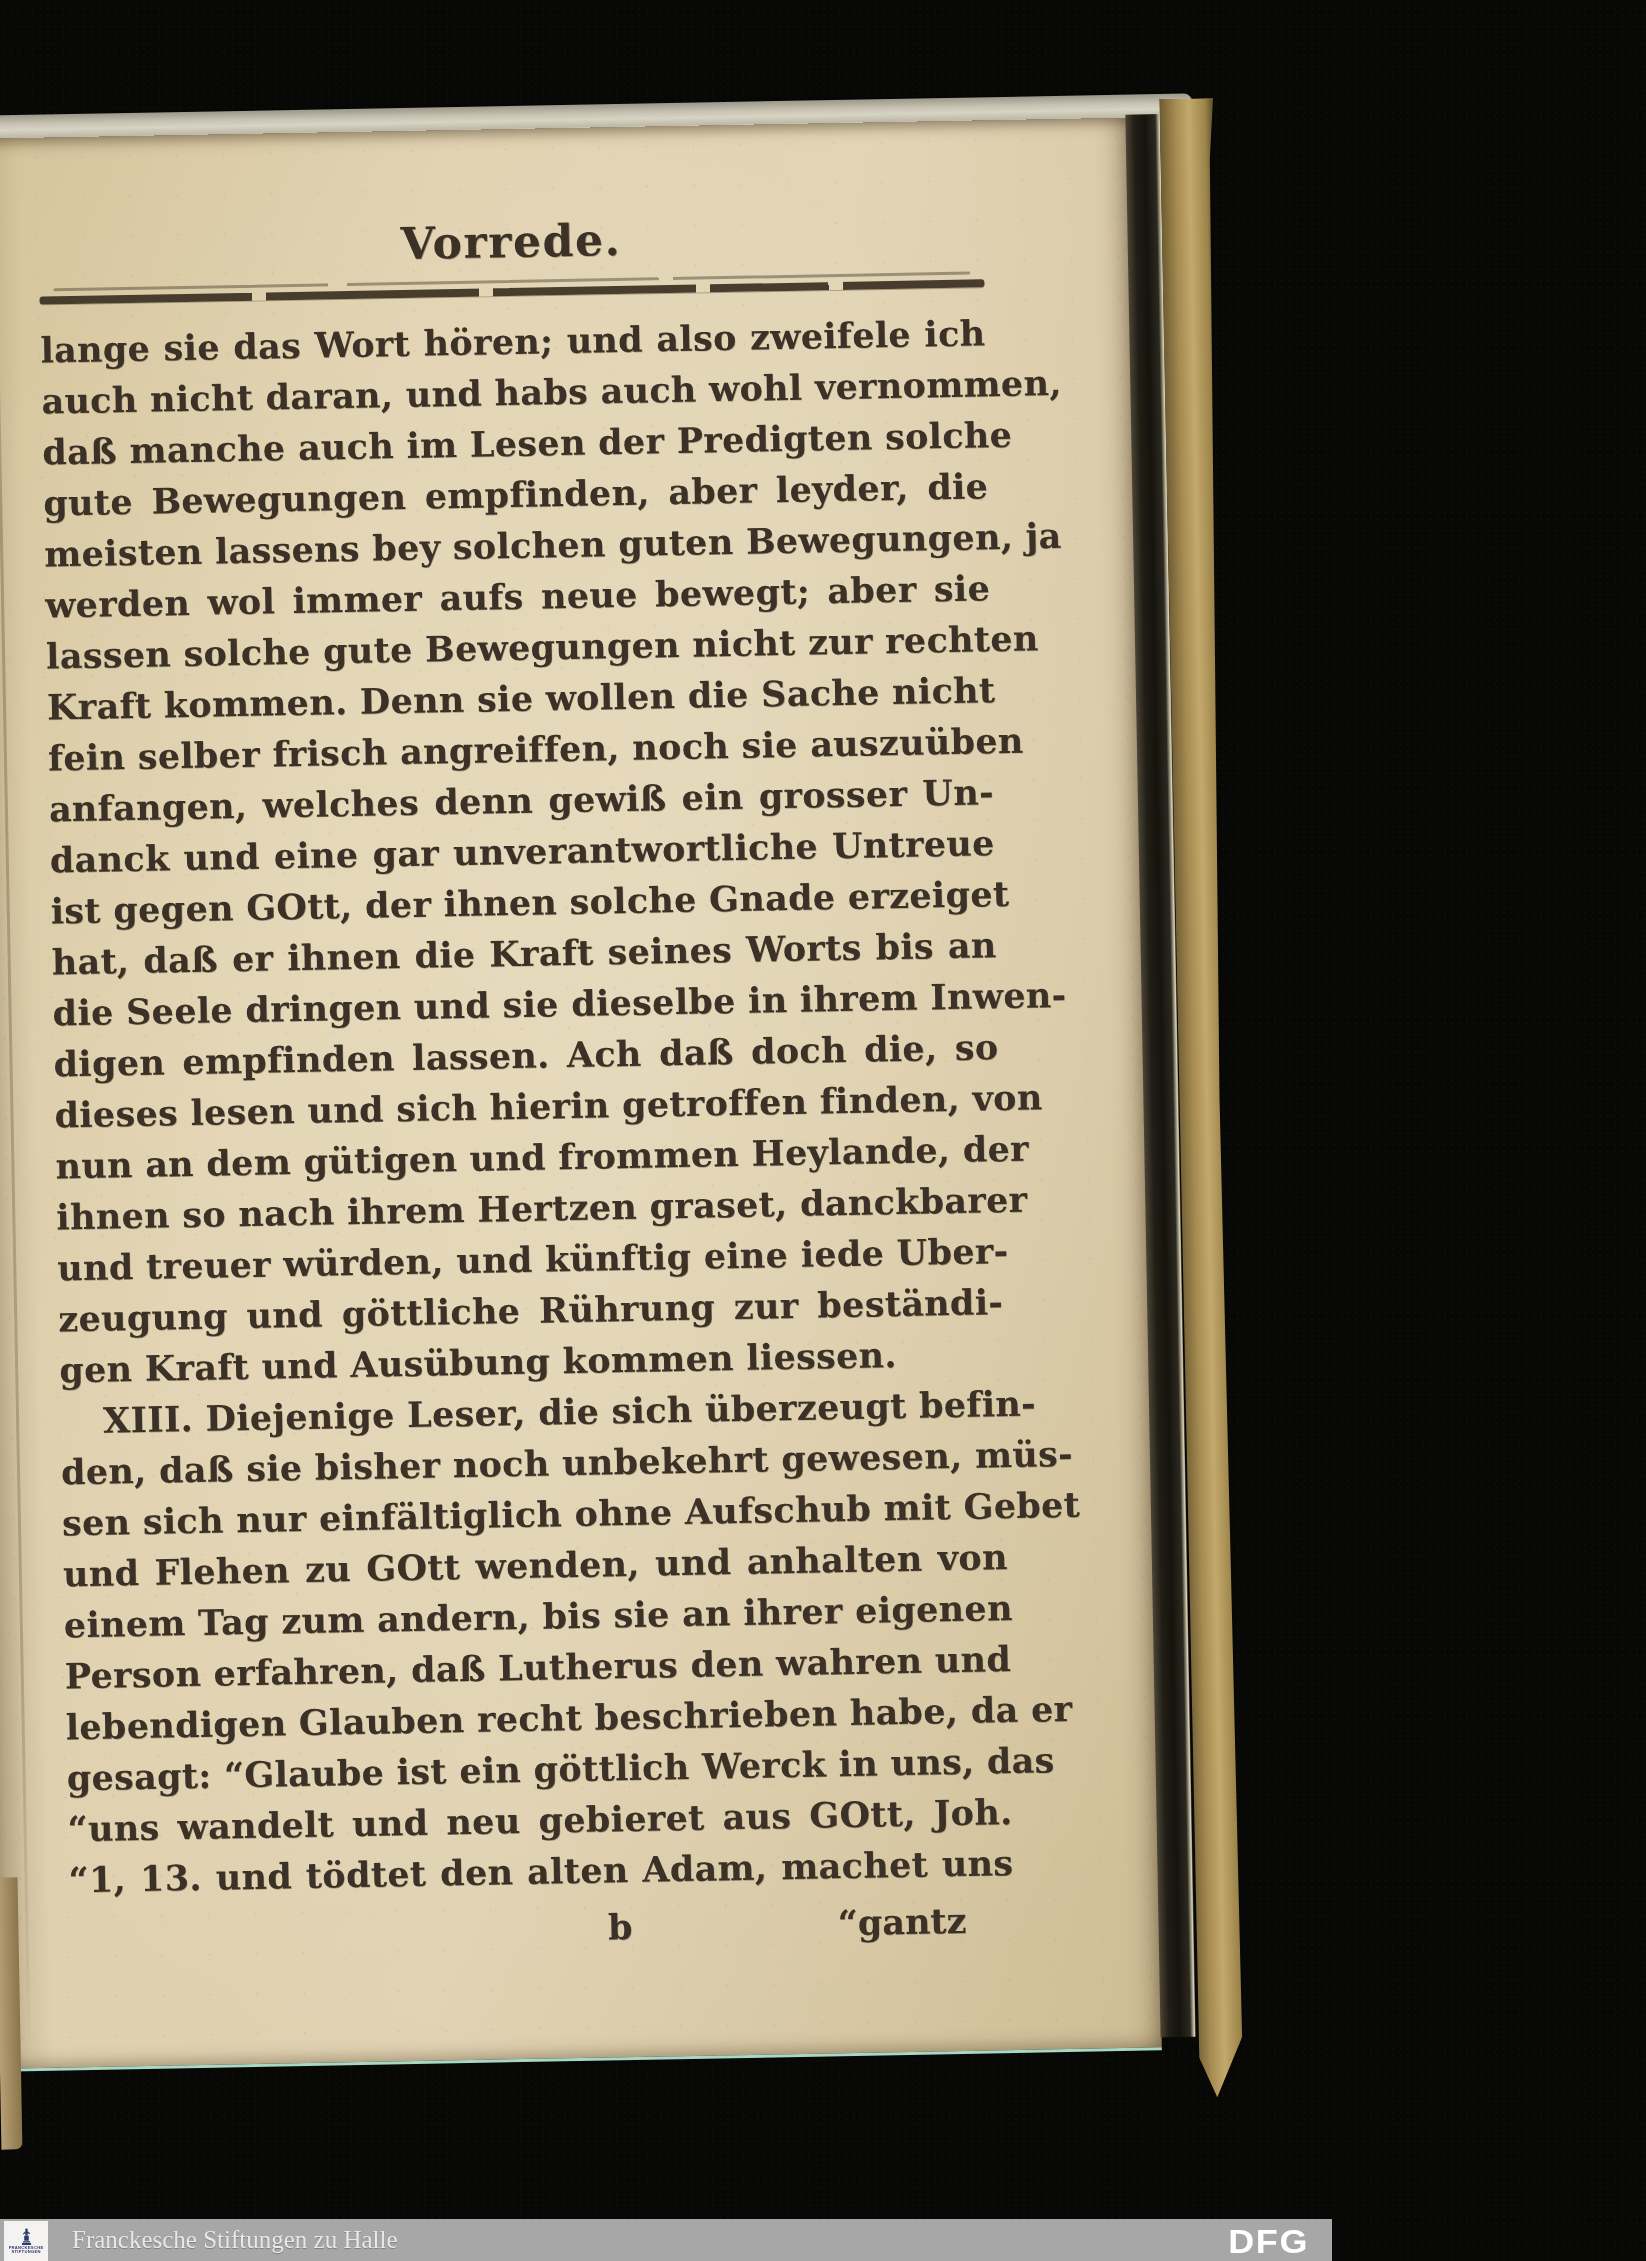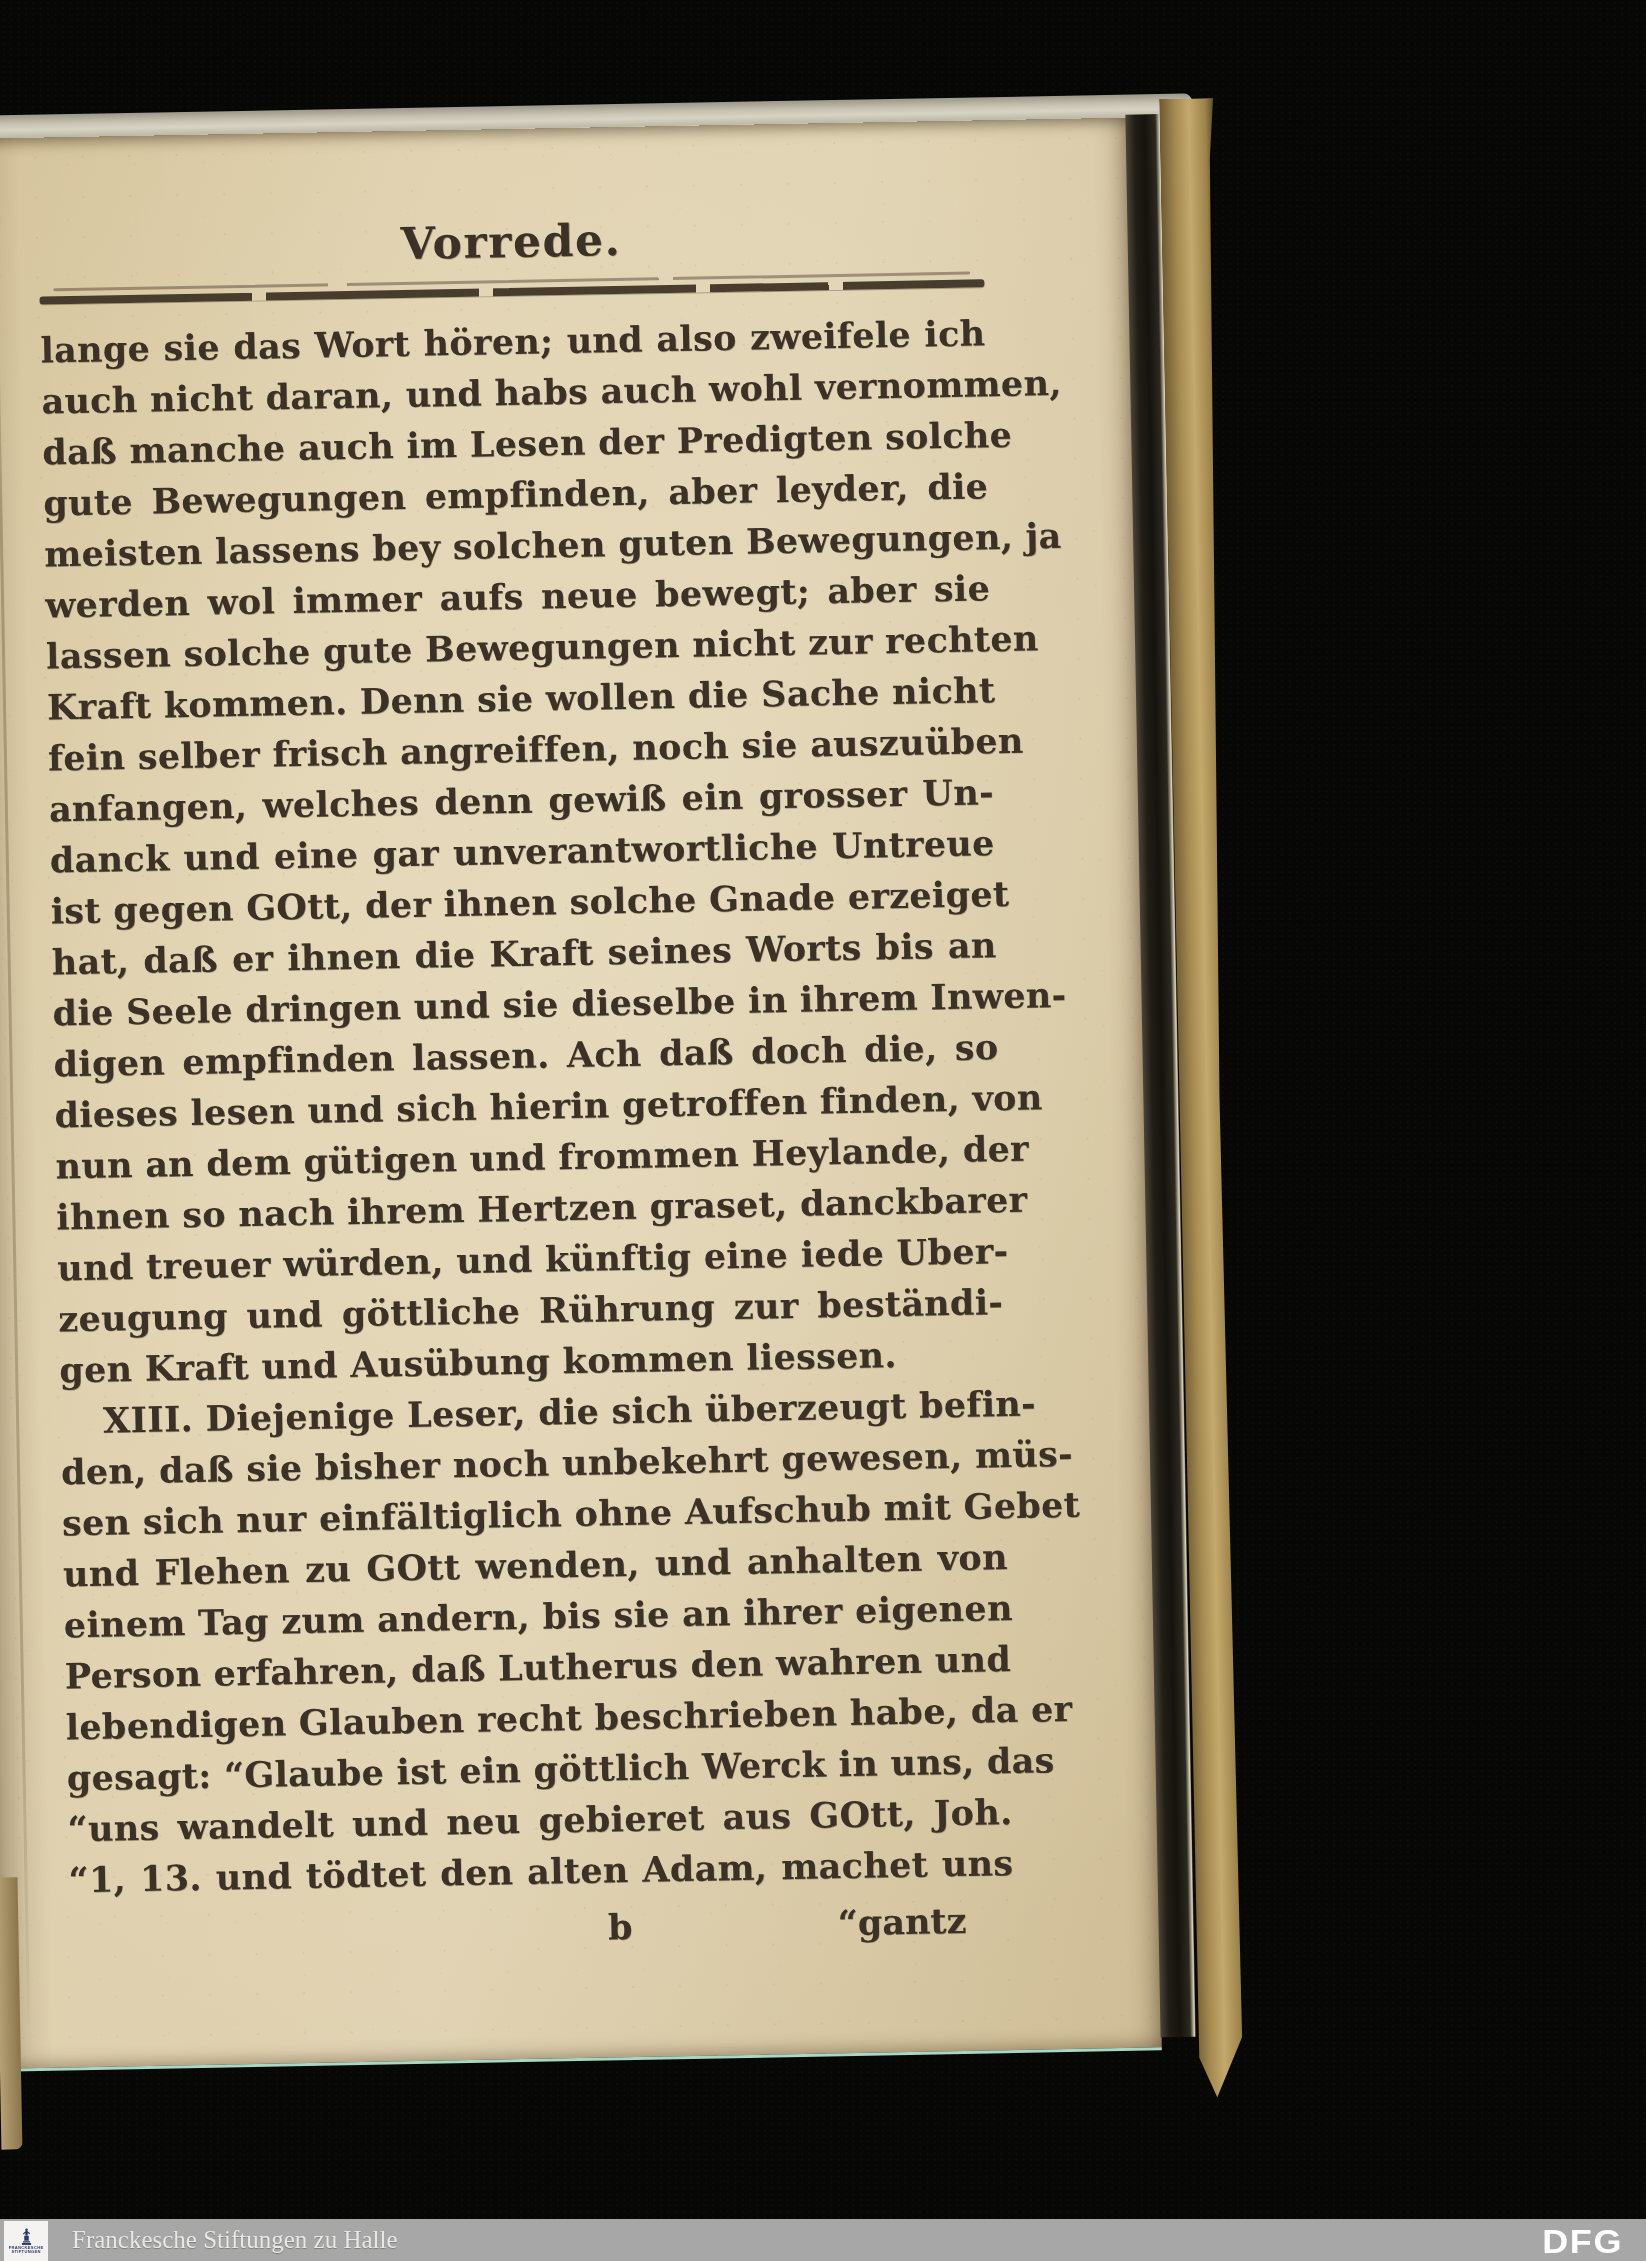--- a/index.html
+++ b/index.html
@@ -121,21 +121,21 @@
 
   
   .left-sliver{
     position:absolute; left:0; top:1762px; width:21.4px; height:272px;
     background:linear-gradient(90deg,#b7a075,#8a744a);
     border-radius:0 0 6.6px 0;
   }
 
   
   .footer{
-    position:absolute; left:0; bottom:0; width:1646px; height:42px;
+    position:absolute; left:0; bottom:0; width:1332px; height:42px;
     background:var(--footer-bar,#a7a7a7);
     display:flex; align-items:center;
   }
   .logo-box{
     position:absolute; left:4.1px; bottom:0; width:44px; height:40px;
     background:#f4f3f1;
     display:flex; flex-direction:column; align-items:center; justify-content:center;
     gap:0.8px;
   }
   .logo-glyph{width:13px;height:18px;display:block;}

